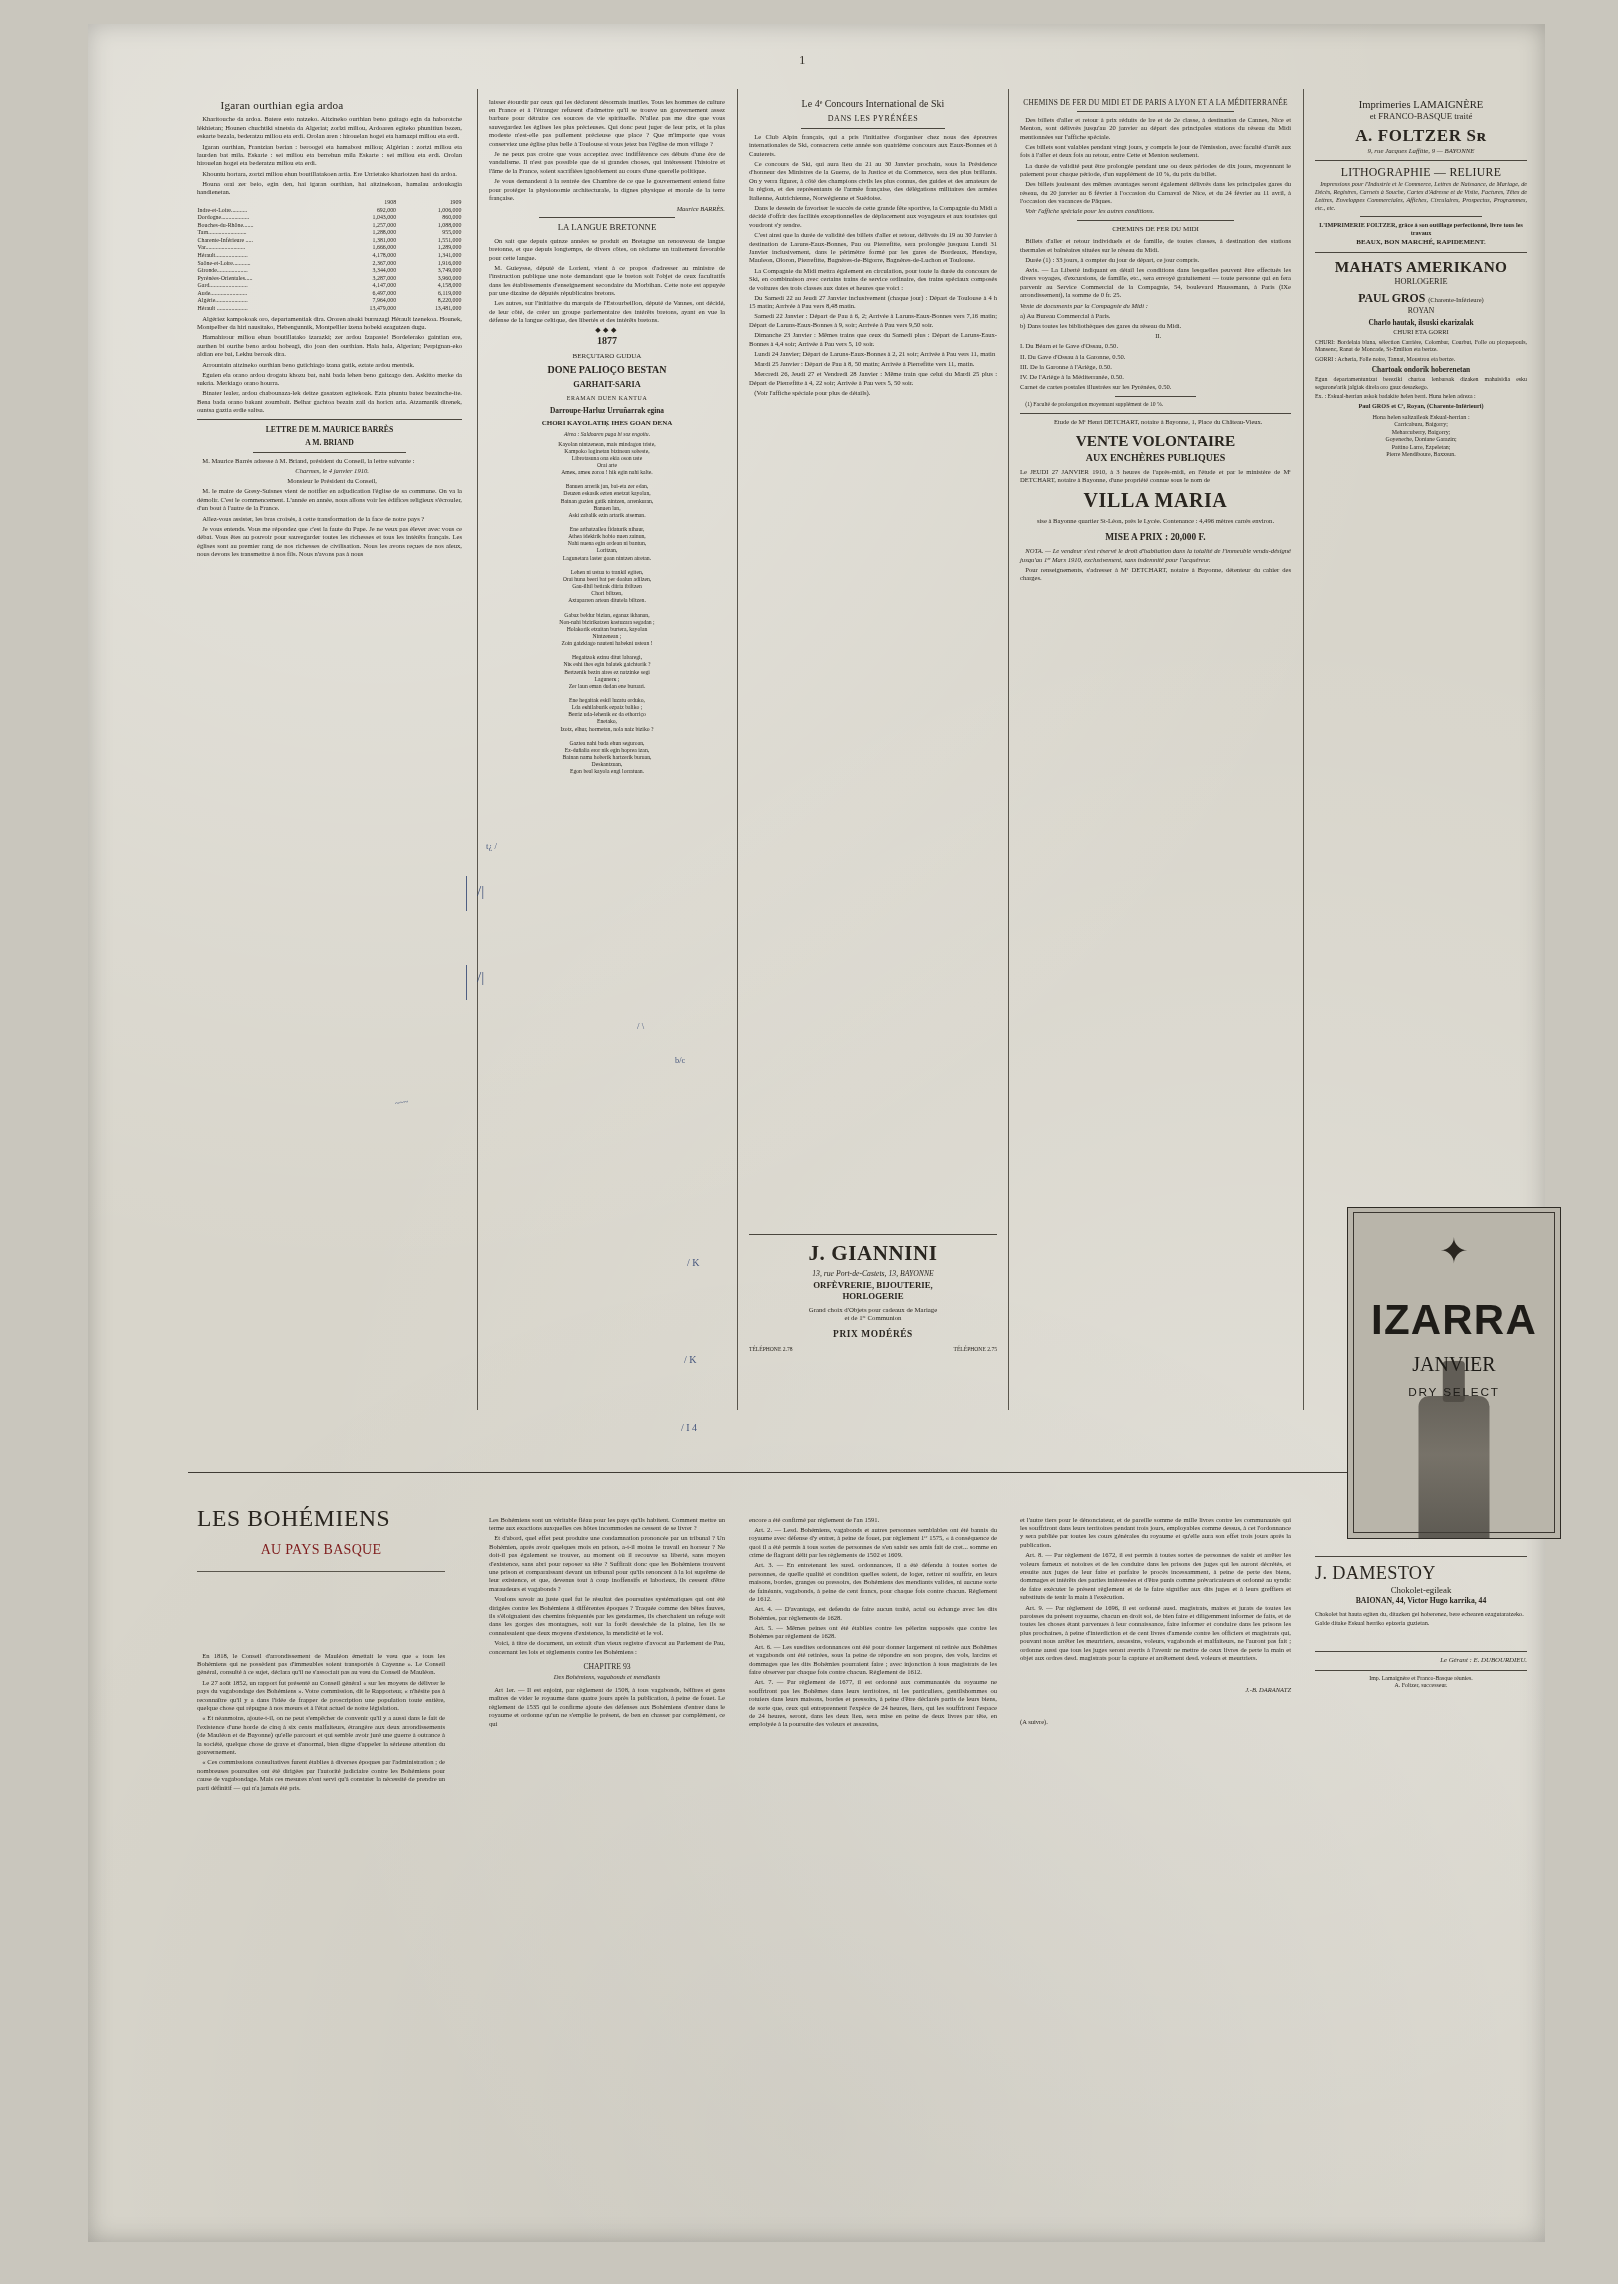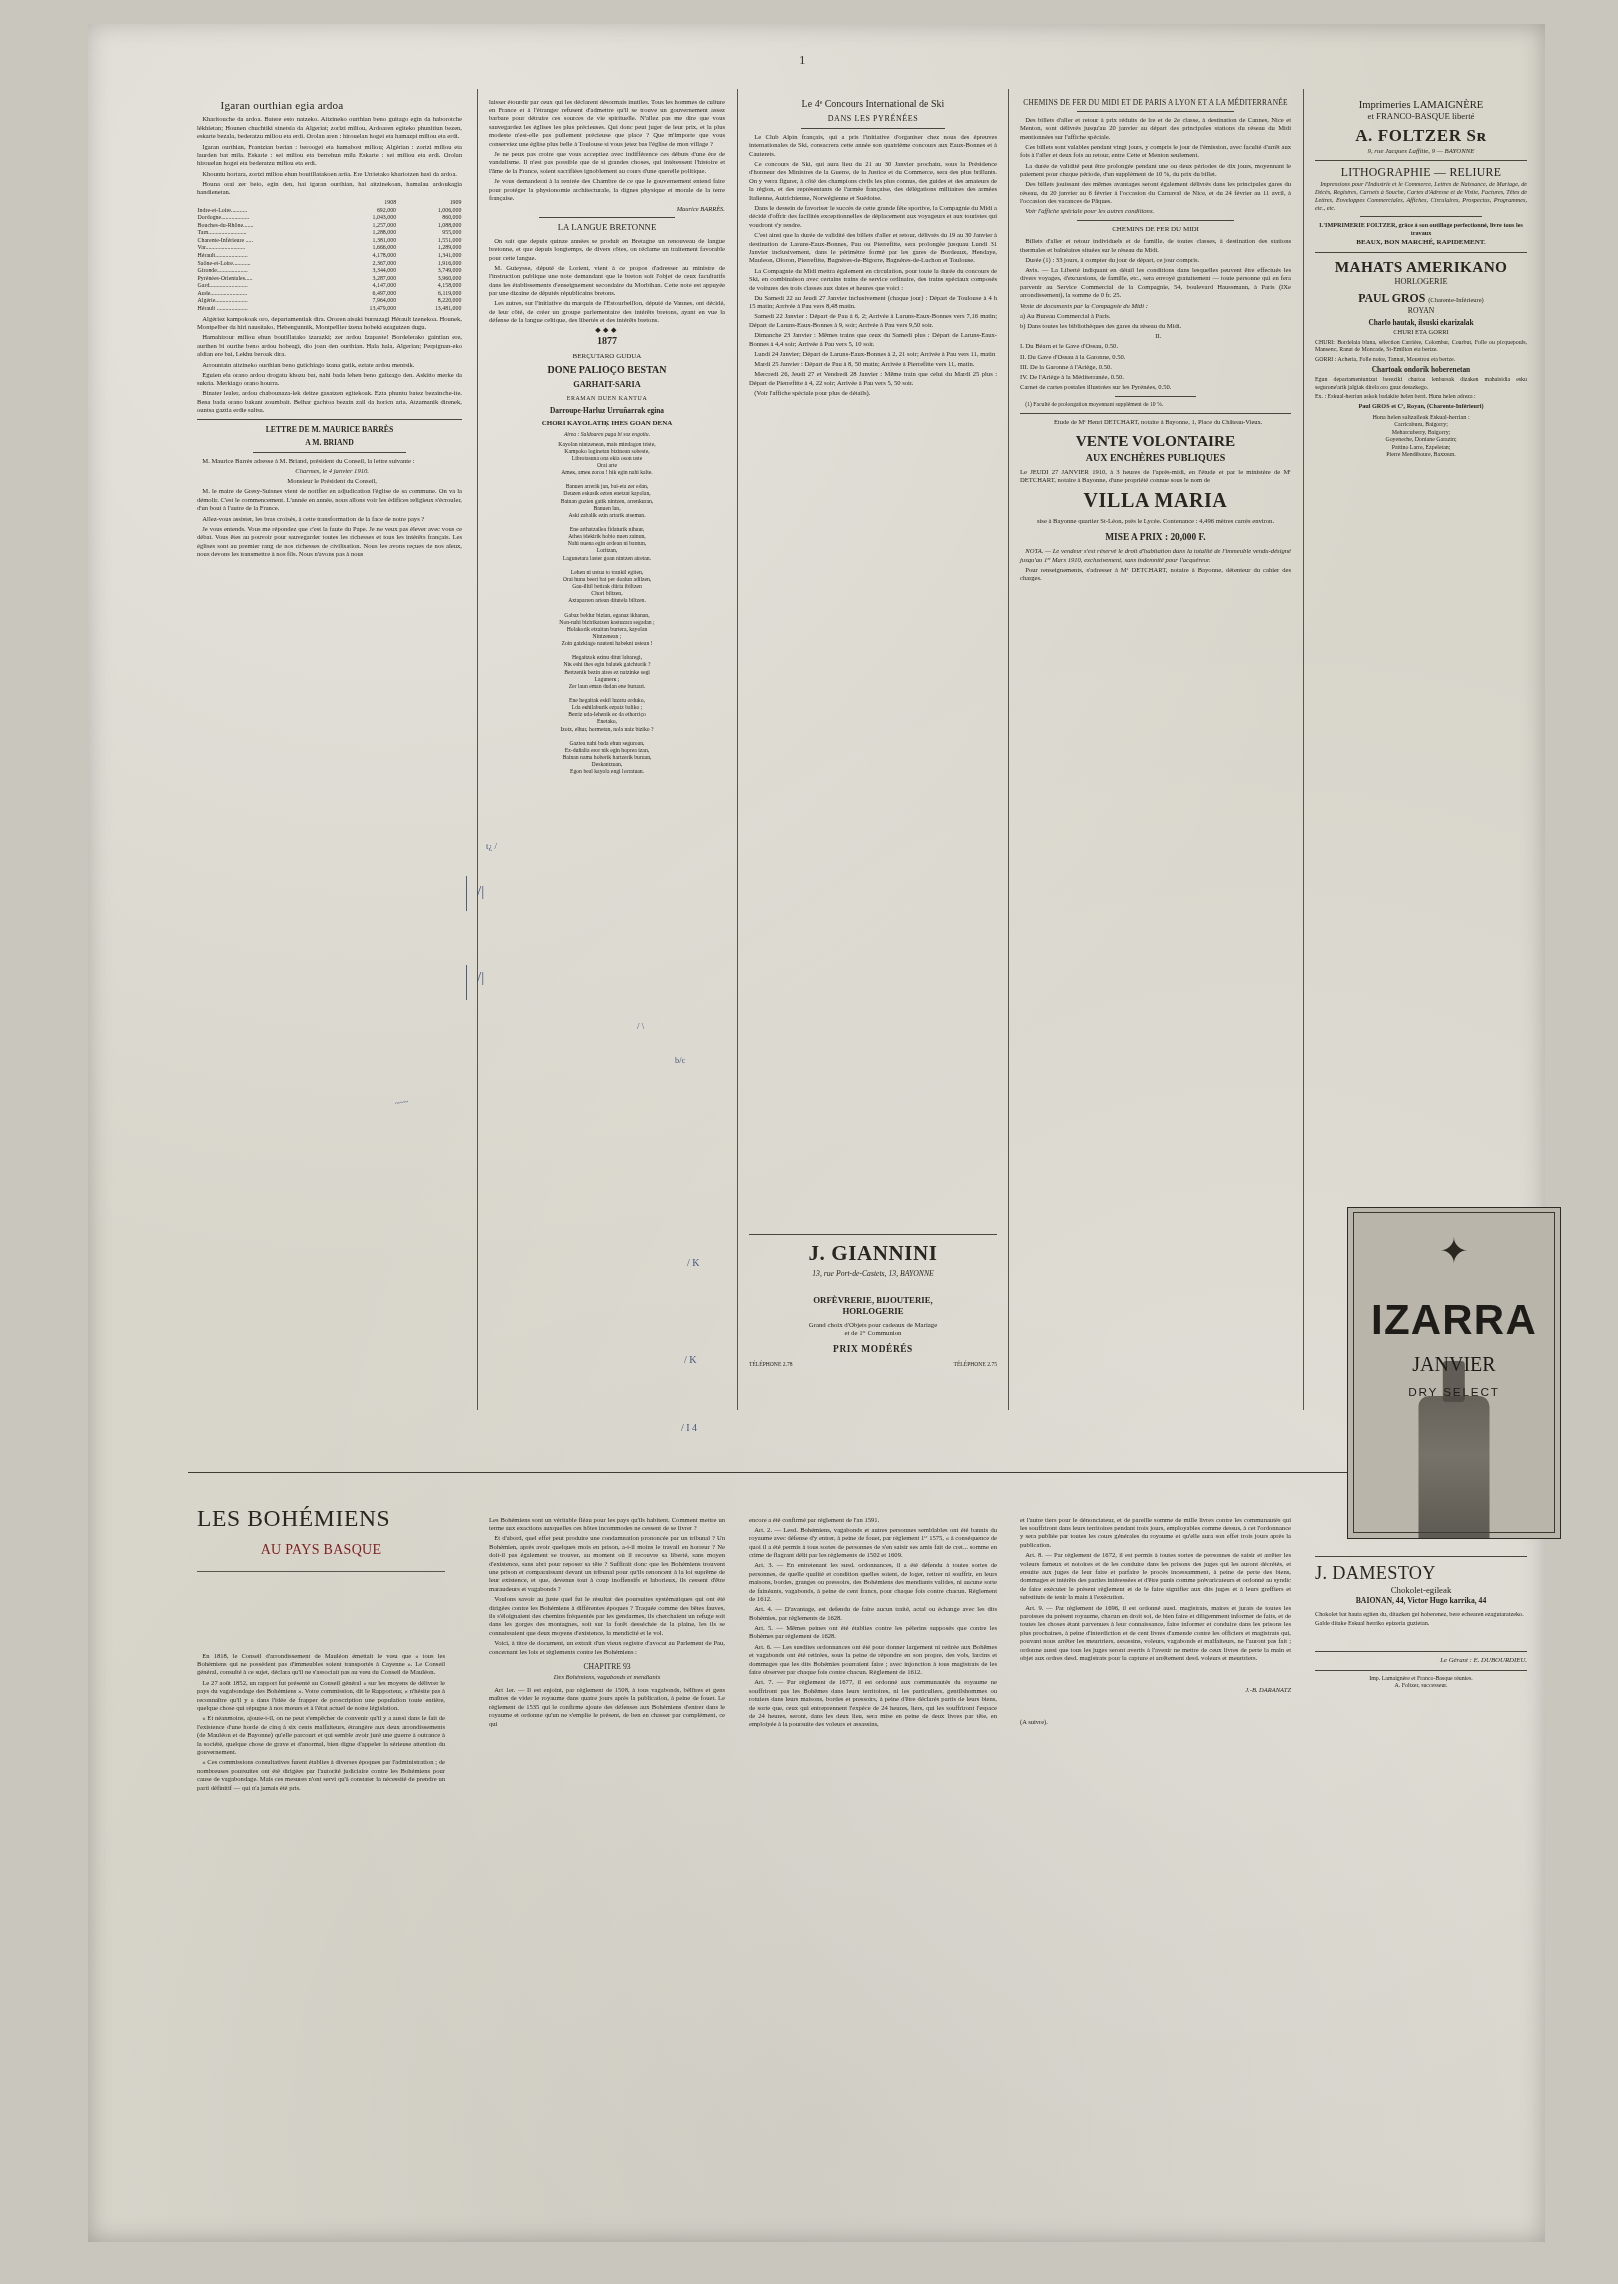--- a/index.html
+++ b/index.html
@@ -311,21 +311,21 @@
     <p>Dimanche 23 Janvier : Mêmes trains que ceux du Samedi plus : Départ de Laruns-Eaux-Bonnes à 4,4 soir; Arrivée à Pau vers 5, 10 soir.</p>
     <p>Lundi 24 Janvier; Départ de Laruns-Eaux-Bonnes à 2, 21 soir; Arrivée à Pau vers 11, matin</p>
     <p>Mardi 25 Janvier : Départ de Pau à 8, 50 matin; Arrivée à Pierrefitte vers 11, matin.</p>
     <p>Mercredi 26, Jeudi 27 et Vendredi 28 Janvier : Même train que celui du Mardi 25 plus : Départ de Pierrefitte à 4, 22 soir; Arrivée à Pau vers 5, 50 soir.</p>
     <p>(Voir l'affiche spéciale pour plus de détails).</p>
   </div>
 
   <div class="col" style="left:661px;top:1206px;width:248px;text-align:center;">
     <div class="rule-full"></div>
     <div style="font-size:21px;font-weight:bold;letter-spacing:0.6px;margin:3.5px 0 2.4px;">J. GIANNINI</div>
-    <div style="font-size:7.7px;font-style:italic;margin-bottom:16px;">13, rue Port-de-Castets, 13, BAYONNE</div>
+    <div style="font-size:7.7px;font-style:italic;margin-bottom:1px;">13, rue Port-de-Castets, 13, BAYONNE</div>
     <div style="font-size:8.8px;font-weight:bold;">ORFÈVRERIE, BIJOUTERIE,</div>
     <div style="font-size:8.8px;font-weight:bold;margin-bottom:3.5px;">HORLOGERIE</div>
     <div style="font-size:6.8px;">Grand choix d'Objets pour cadeaux de Mariage</div>
     <div style="font-size:6.8px;margin-bottom:4.7px;">et de 1ʳᵉ Communion</div>
     <div style="font-size:9.4px;font-weight:bold;letter-spacing:0.6px;margin-bottom:5.9px;">PRIX MODÉRÉS</div>
     <div style="display:flex;justify-content:space-between;font-size:5.6px;">
       <span>TÉLÉPHONE 2.78</span>
       <span>TÉLÉPHONE 2.75</span>
     </div>
   </div>
@@ -361,21 +361,21 @@
     <p class="noind">Le JEUDI 27 JANVIER 1910, à 3 heures de l'après-midi, en l'étude et par le ministère de Mᵉ DETCHART, notaire à Bayonne, d'une propriété connue sous le nom de</p>
     <div style="text-align:center;font-size:20px;font-weight:bold;letter-spacing:0.6px;margin:3.5px 0;">VILLA MARIA</div>
     <p class="noind center">sise à Bayonne quartier St-Léon, près le Lycée. Contenance : 4,496 mètres carrés environ.</p>
     <div style="text-align:center;font-size:9.4px;font-weight:bold;margin:4.7px 0;">MISE A PRIX : 20,000 F.</div>
     <p class="it">NOTA. — Le vendeur s'est réservé le droit d'habitation dans la totalité de l'immeuble vendu-désigné jusqu'au 1ᵉʳ Mars 1910, exclusivement, sans indemnité pour l'acquéreur.</p>
     <p>Pour renseignements, s'adresser à Mᵉ DETCHART, notaire à Bayonne, détenteur du cahier des charges.</p>
   </div>
 
   <div class="col" style="left:1227px;top:74px;width:212px;">
     <div style="text-align:center;font-size:10.6px;">Imprimeries LAMAIGNÈRE</div>
-    <div style="text-align:center;font-size:8.8px;margin-bottom:2.4px;">et FRANCO-BASQUE liberté</div>
+    <div style="text-align:center;font-size:8.8px;margin-bottom:2.4px;">et FRANCO-BASQUE traité</div>
     <div style="text-align:center;font-size:17px;font-weight:bold;letter-spacing:0.6px;">A. FOLTZER Sʀ</div>
     <div style="text-align:center;font-size:6.8px;font-style:italic;margin-bottom:2.4px;">9, rue Jacques Laffitte, 9 — BAYONNE</div>
     <div class="rule-full"></div>
     <div style="text-align:center;font-size:11.8px;letter-spacing:0.3px;">LITHOGRAPHIE — RELIURE</div>
     <p class="it" style="font-size:6.2px;">Impressions pour l'Industrie et le Commerce, Lettres de Naissance, de Mariage, de Décès, Registres, Carnets à Souche, Cartes d'Adresse et de Visite, Factures, Têtes de Lettres, Enveloppes Commerciales, Affiches, Circulaires, Prospectus, Programmes, etc., etc.</p>
     <div class="rule"></div>
     <p class="noind bd" style="font-size:6.2px;text-align:center;">L'IMPRIMERIE FOLTZER, grâce à son outillage perfectionné, livre tous les travaux</p>
     <p class="noind bd" style="font-size:7px;text-align:center;">BEAUX, BON MARCHÉ, RAPIDEMENT.</p>
     <div class="rule-full"></div>
 

